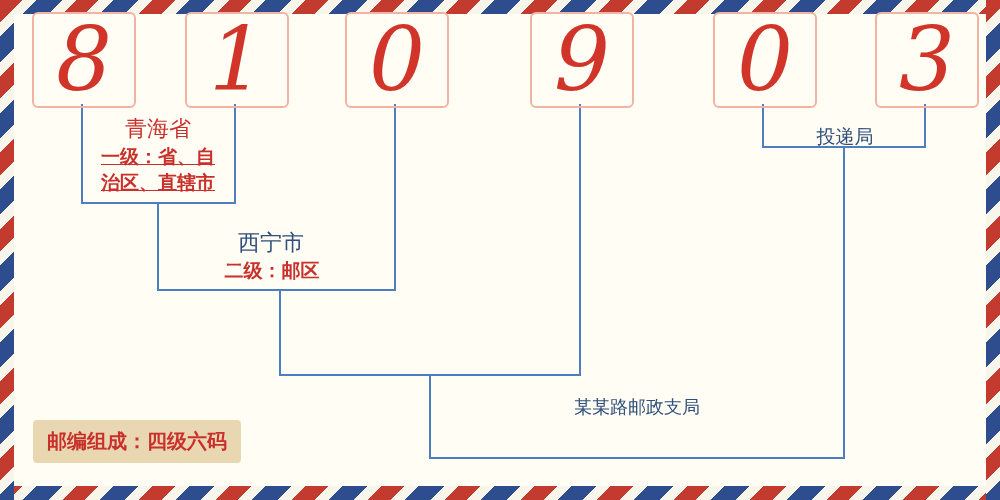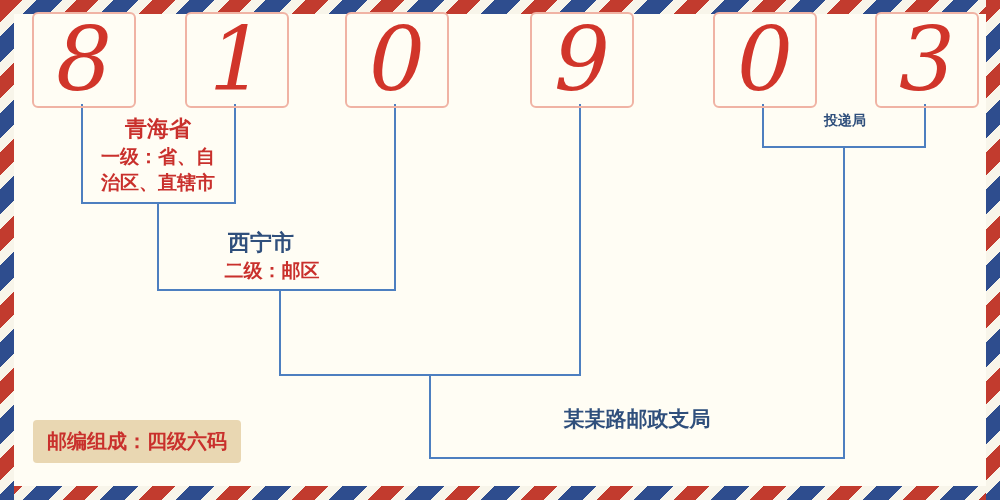--- a/index.html
+++ b/index.html
@@ -26,29 +26,29 @@
     font-family:"DejaVu Serif",serif;font-style:italic;
     font-size:88px;line-height:92px;color:#d1352a;
   }
 
   
   .connectors{position:absolute;left:0;top:0;width:1000px;height:500px;}
 
   
   .lvl-name{
     position:absolute;transform:translateX(-50%);
-    color:#2f4f7c;font-weight:bold;font-size:22px;white-space:nowrap;
+    color:#2f4f7c;font-weight:normal;font-size:22px;white-space:nowrap;
   }
   .lvl-name.red{color:#c9302c;}
   .lvl-desc{
     position:absolute;transform:translateX(-50%);
     color:#c9302c;font-size:19px;line-height:1.35;white-space:nowrap;
     text-align:center;font-weight:bold;
   }
-  .lvl-desc.wrap{white-space:normal;width:128px;}
+  .lvl-desc.wrap{white-space:normal;width:128px;text-decoration:underline;}
 
   .note{
     position:absolute;left:33px;top:420px;
     background:#e9d7b2;color:#c9302c;font-weight:bold;font-size:20px;
     padding:8px 14px;border-radius:4px;white-space:nowrap;
   }
 </style>
 </head>
 <body>
 
@@ -82,23 +82,23 @@
   <div class="digit-box" style="left:713px">
     <span class="digit">0</span>
   </div>
   <div class="digit-box" style="left:875px">
     <span class="digit">3</span>
   </div>
 
   <div class="lvl-name red" style="left:158px;top:114px">青海省</div>
   <div class="lvl-desc wrap" style="left:158px;top:144px">一级：省、自治区、直辖市</div>
 
-  <div class="lvl-name" style="left:261px;top:228px">西宁市</div>
+  <div class="lvl-name" style="left:271px;top:228px">西宁市</div>
   <div class="lvl-desc" style="left:272px;top:258px">二级：邮区</div>
 
 
-  <div class="lvl-name" style="left:637px;top:405px;font-size:21px">某某路邮政支局</div>
+  <div class="lvl-name" style="left:637px;top:395px;font-size:18px">某某路邮政支局</div>
 
-  <div class="lvl-name" style="left:845px;top:112px;font-size:14px">投递局</div>
+  <div class="lvl-name" style="left:845px;top:124px;font-size:19px">投递局</div>
 
   <div class="note">邮编组成：四级六码</div>
 
 </div>
 
 </body></html>

